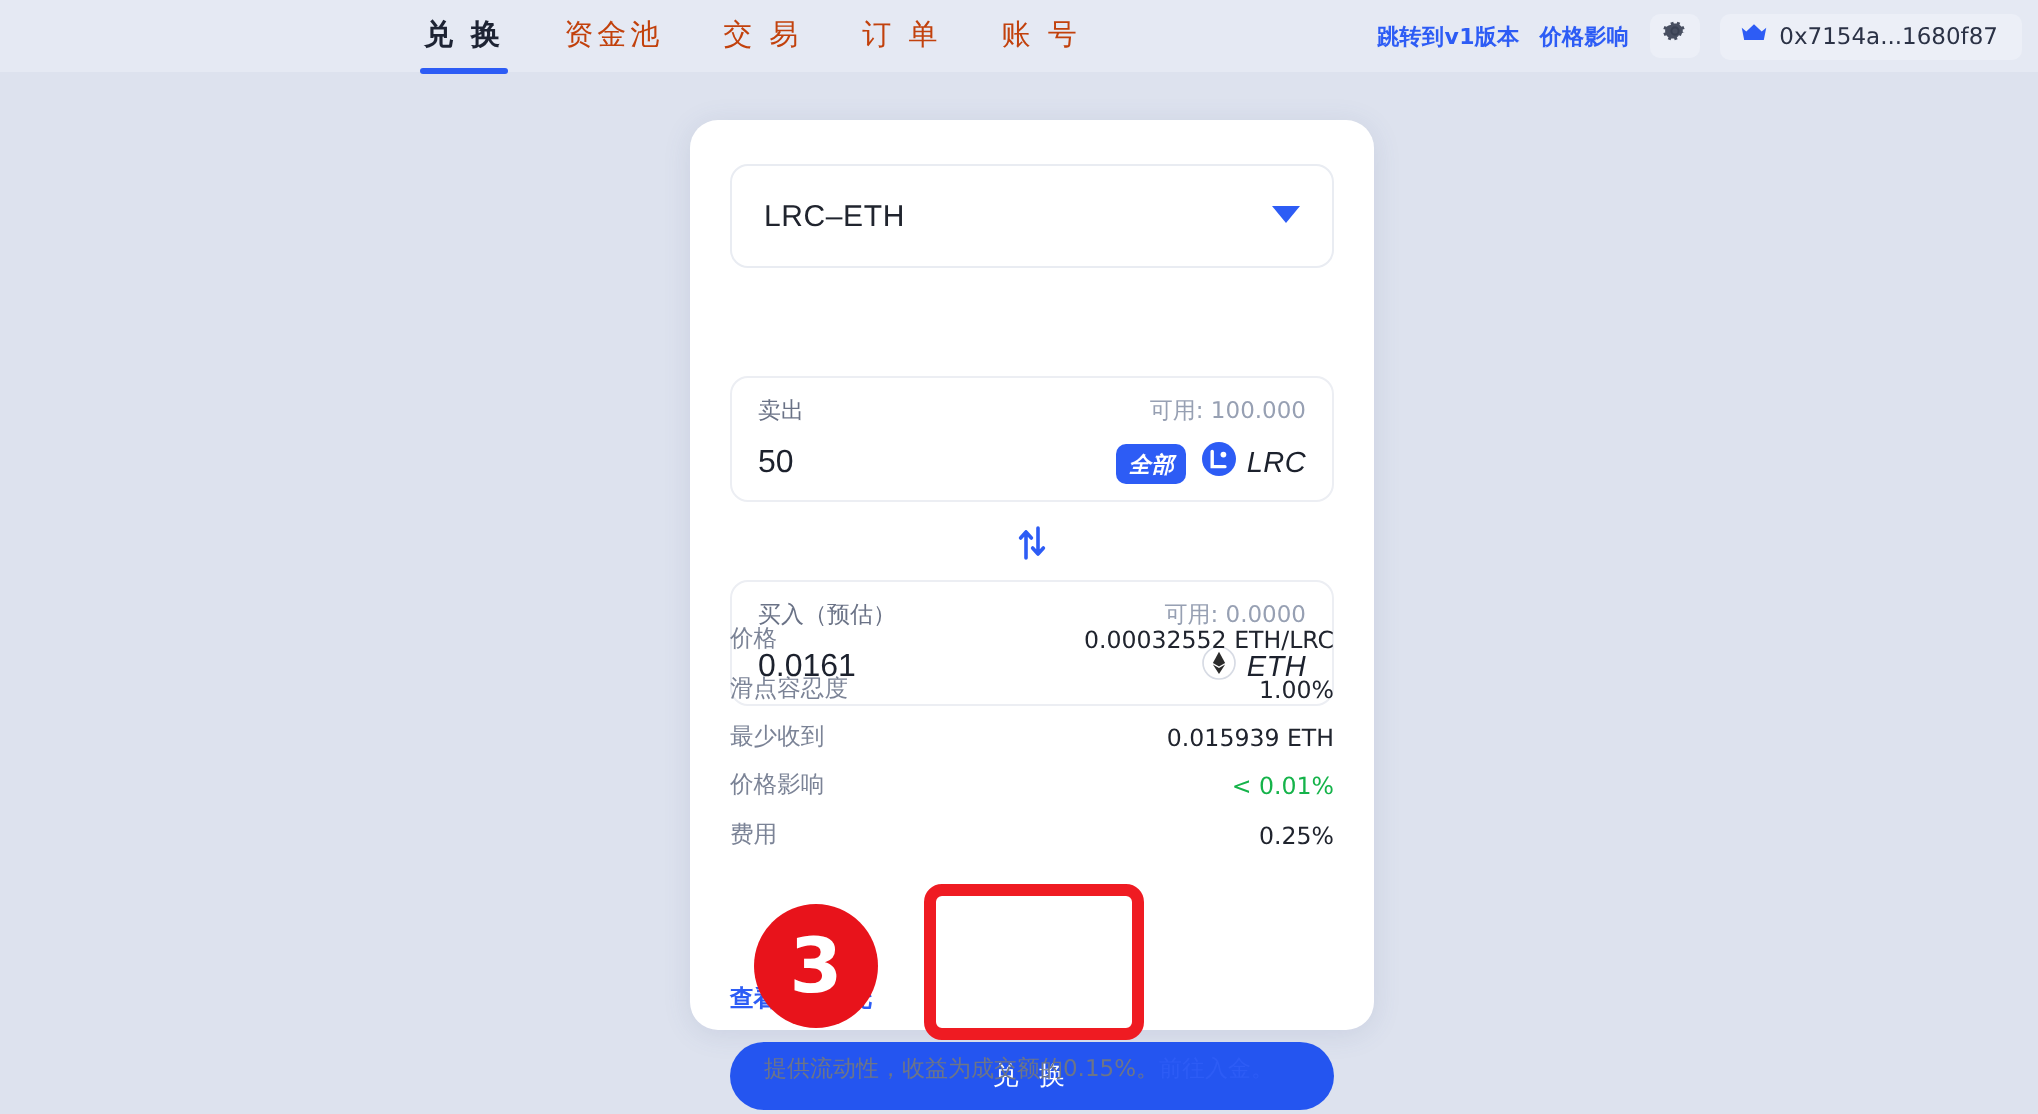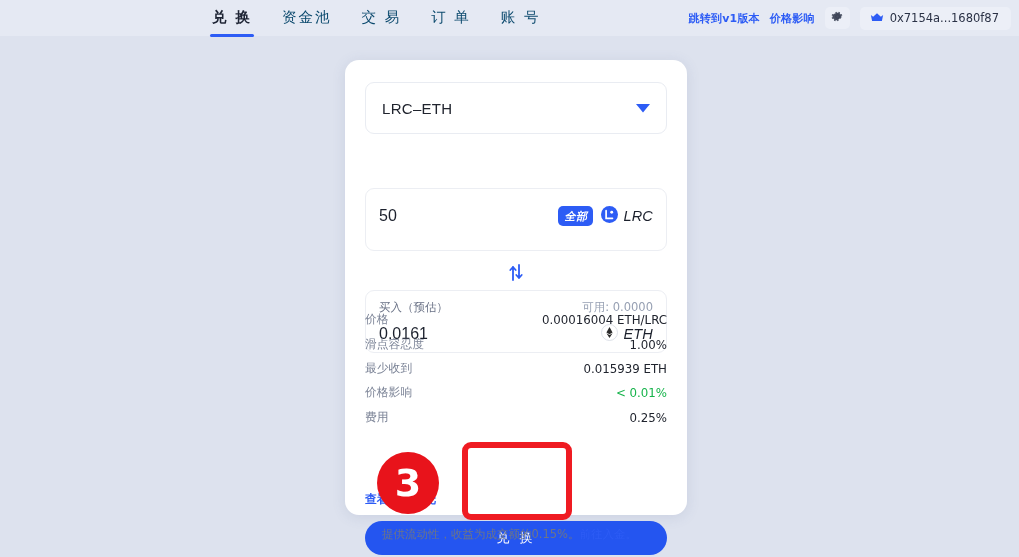--- a/index.html
+++ b/index.html
@@ -21,21 +21,21 @@
   .brand-mark { width: 34px; height: 20px; position: relative; }
   .brand-text {
     font-size: 13.5px; font-weight: bold; color: #2d5cf5;
     letter-spacing: 0.6px; line-height: 14px;
     font-family: "DejaVu Sans", sans-serif;
   }
   .brand-v2 { font-size: 9px; color: #4a6ae8; margin-left: 3px; line-height: 11px; font-weight: bold; }
 
   .nav { position: absolute; left: 210px; top: 0; height: 36px; display: flex; align-items: center; gap: 26px; }
   .nav-item {
-    position: relative; font-size: 14.5px; color: #0c4a6e;
+    position: relative; font-size: 14.5px; color: #c2410c;
     letter-spacing: 2px; padding: 8px 2px 10px 2px; cursor: pointer;
     font-family: "DejaVu Sans", sans-serif;
   }
   .nav-item.active { color: #1d2333; font-weight: bold; }
   .nav-underline {
     position: absolute; left: 0; right: 0; bottom: 0; height: 3px;
     background: #2d5cf5; border-radius: 2px;
   }
 
   .header-right { position: absolute; right: 8px; top: 0; height: 36px; display: flex; align-items: center; gap: 10px; }
@@ -188,20 +188,24 @@
     <div class="pair-select">
       <span class="pair-text">LRC–ETH</span>
       <span>
         <svg width="14" height="9" viewBox="0 0 14 9">
             <polygon points="0,0 14,0 7,8.5" fill="#2d5cf5"></polygon>
           </svg>
       </span>
     </div>
 
     <div class="token-box tb-sell">
+      <div class="tb-row1">
+        <span class="tb-label">卖出</span>
+        <span class="tb-avail">可用: 100.000</span>
+      </div>
       <div class="tb-row2">
         <span class="tb-amount">50</span>
         <span class="tb-right">
           <span class="max-badge">全部</span>
           <span class="token-chip">
             <span>
               <svg width="17" height="17" viewBox="0 0 20 20">
                 <circle cx="10" cy="10" r="10" fill="#2d5cf5"></circle>
                 <path d="M6 5.5 L6 14.5 L13.5 14.5" stroke="#ffffff" stroke-width="2" fill="none" stroke-linecap="round"></path>
                 <circle cx="12.6" cy="7.4" r="1.7" fill="#ffffff"></circle>
@@ -240,21 +244,21 @@
             </span>
             <span class="token-sym">ETH</span>
           </span>
         </span>
       </div>
     </div>
 
     <div class="details">
       <div class="detail-row">
         <span class="d-label">价格</span>
-        <span class="d-value">0.00016004 ETH/LRC</span>
+        <span class="d-value">0.00032552 ETH/LRC</span>
       </div>
       <div class="detail-row">
         <span class="d-label">滑点容忍度</span>
         <span class="d-value">1.00%</span>
       </div>
       <div class="detail-row">
         <span class="d-label">最少收到</span>
         <span class="d-value">0.015939 ETH</span>
       </div>
       <div class="detail-row">

